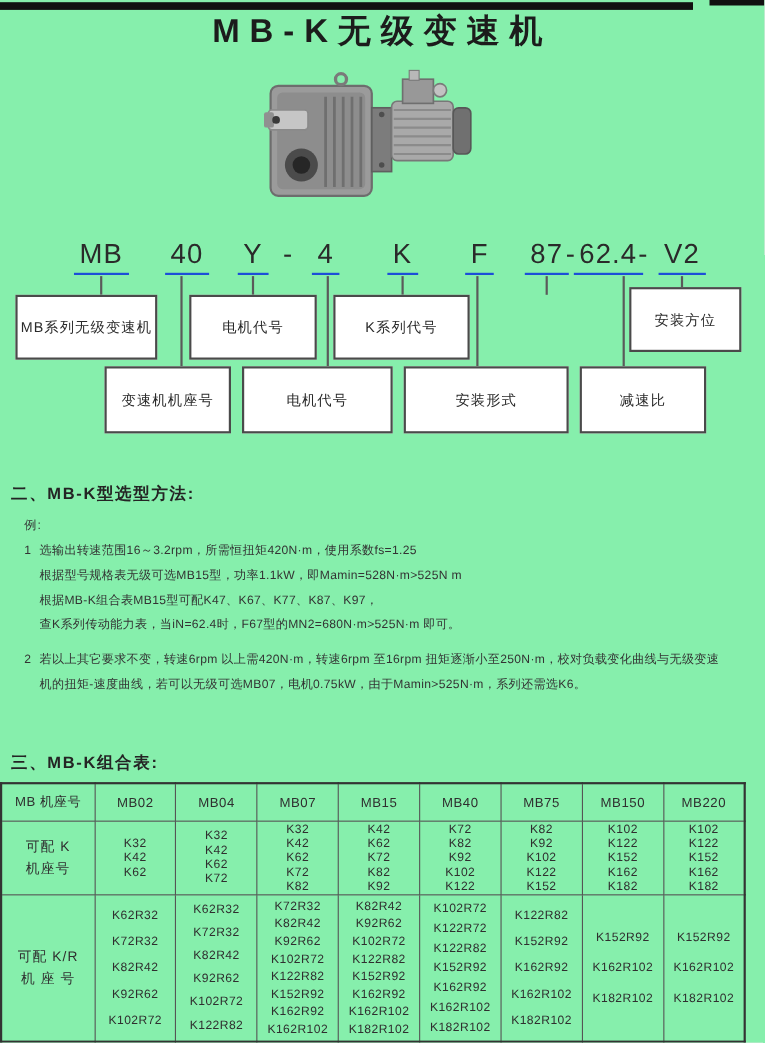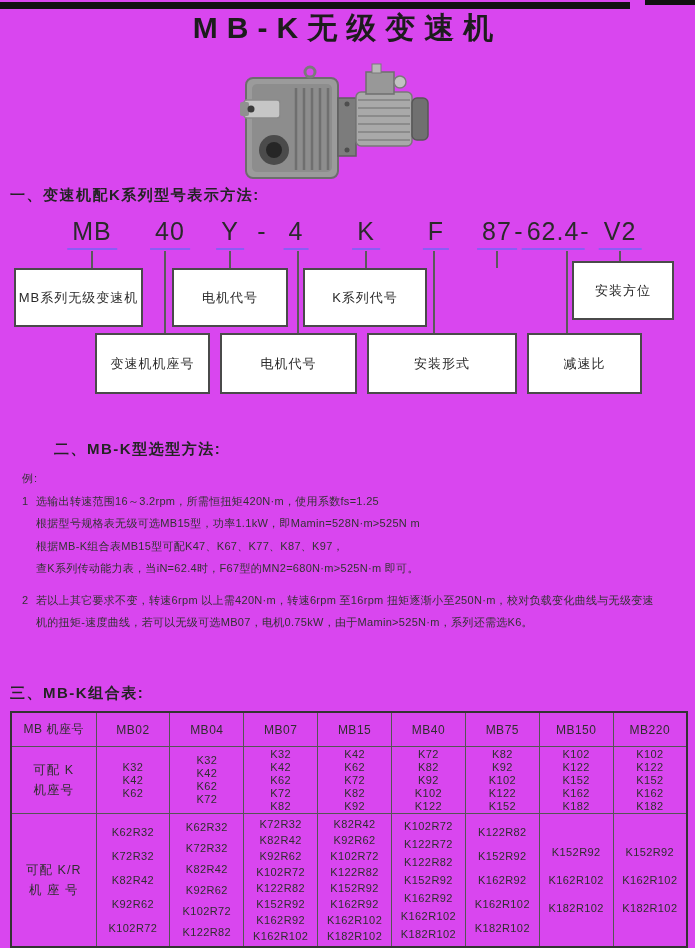--- a/index.html
+++ b/index.html
@@ -1,66 +1,66 @@
 <!DOCTYPE html>
 <html><head>
 <meta charset="utf-8">
 <style>
   html,body{margin:0;padding:0;background:#e8e8e8;}
   .page{
     position:relative;width:695px;height:948px;margin:0 auto;
-    background:#d946ef;overflow:hidden;
+    background:#86efac;overflow:hidden;
     font-family:"Liberation Sans","DejaVu Sans",sans-serif;
     color:#2e2e2e;
   }
   
   .topbar{position:absolute;top:2px;left:0;width:630px;height:7px;background:#111;}
   .topbar2{position:absolute;top:0;left:645px;width:50px;height:5px;background:#111;}
 
   .title{
     position:absolute;top:8px;left:0;width:100%;text-align:center;
     font-size:30px;font-weight:bold;letter-spacing:9px;color:#1c1c1c;white-space:nowrap;
   }
 
   .photo{position:absolute;top:58px;left:238px;width:200px;height:128px;}
 
   .sec-h{
     position:absolute;left:10px;font-size:15px;font-weight:bold;
     letter-spacing:1.5px;color:#242424;white-space:nowrap;
   }
   #h-sec1{top:186px;}
-  #h-sec2{top:440px;margin-left:44px;}
+  #h-sec2{top:440px;}
   #h-sec3{top:684px;}
 
   
   .diagram{position:absolute;top:215px;left:0;width:695px;height:192px;}
   .tok{
     position:absolute;top:2px;transform:translateX(-50%);
     font-size:25px;font-weight:500;color:#2a2a2a;letter-spacing:1px;
-    padding:0 5px 3px 5px;border-bottom:2px solid #8b5cf6;line-height:28px;white-space:nowrap;
+    padding:0 5px 3px 5px;border-bottom:2px solid #1d4ed8;line-height:28px;white-space:nowrap;
   }
   .tok.dash{border-bottom:none;padding:0 2px;}
   .vl{position:absolute;width:2px;background:#5a5a5a;transform:translateX(-50%);}
   .dbox{
     position:absolute;height:59px;border:2px solid #4a4a4a;background:#fff;
     display:flex;align-items:center;justify-content:center;
     font-size:13px;letter-spacing:1px;color:#2a2a2a;white-space:nowrap;box-sizing:border-box;
   }
   .dbox.low{height:61px;}
 
   
   .example{position:absolute;top:466px;left:22px;width:668px;font-size:11px;color:#333;}
   .ex-label{height:24px;line-height:24px;letter-spacing:1px;}
   .ex-item{position:relative;padding-left:14px;}
   .ex-num{position:absolute;left:0;top:0;height:22.4px;line-height:22.4px;}
   .ex-line{height:22.4px;line-height:22.4px;white-space:nowrap;letter-spacing:0.3px;}
   .ex-item2{margin-top:9px;}
 
   
-  .tbl-wrap{position:absolute;top:711px;left:10px;width:678px;}
+  .tbl-wrap{position:absolute;top:711px;left:0;width:678px;}
   table{border-collapse:collapse;table-layout:fixed;width:678px;}
   col.c0{width:85px;}
   td{
     border:1px solid #555;text-align:center;vertical-align:middle;
     font-size:11px;color:#2f2f2f;white-space:pre-line;letter-spacing:0.4px;padding:0;
   }
   table{border:2px solid #333;}
   tr.thead td{height:33px;font-size:12px;letter-spacing:0.5px;}
   tr.rowk td{height:66px;line-height:13px;}
   tr.rowkr td{height:132px;line-height:16.5px;}
@@ -118,21 +118,20 @@
       </g>
 
       <rect x="174" y="40" width="16" height="42" rx="5" fill="#707070" stroke="#575757" stroke-width="1.5"></rect>
 
       <rect x="128" y="14" width="28" height="22" fill="#989898" stroke="#6f6f6f" stroke-width="1.5"></rect>
       <rect x="134" y="6" width="9" height="9" fill="#b8b8b8" stroke="#7a7a7a" stroke-width="1"></rect>
       <circle cx="162" cy="24" r="6" fill="#c2c2c2" stroke="#7a7a7a" stroke-width="1.5"></circle>
     </svg>
   </div>
 
-  <div class="sec-h" id="h-sec1">一、变速机配K系列型号表示方法:</div>
 
   <div class="diagram">
     <span class="tok" style="left:92px">MB</span>
     <span class="tok" style="left:170px">40</span>
     <span class="tok" style="left:230px">Y</span>
     <span class="tok dash" style="left:262px">-</span>
     <span class="tok" style="left:296px">4</span>
     <span class="tok" style="left:366px">K</span>
     <span class="tok" style="left:436px">F</span>
     <span class="tok" style="left:497px">87</span>

